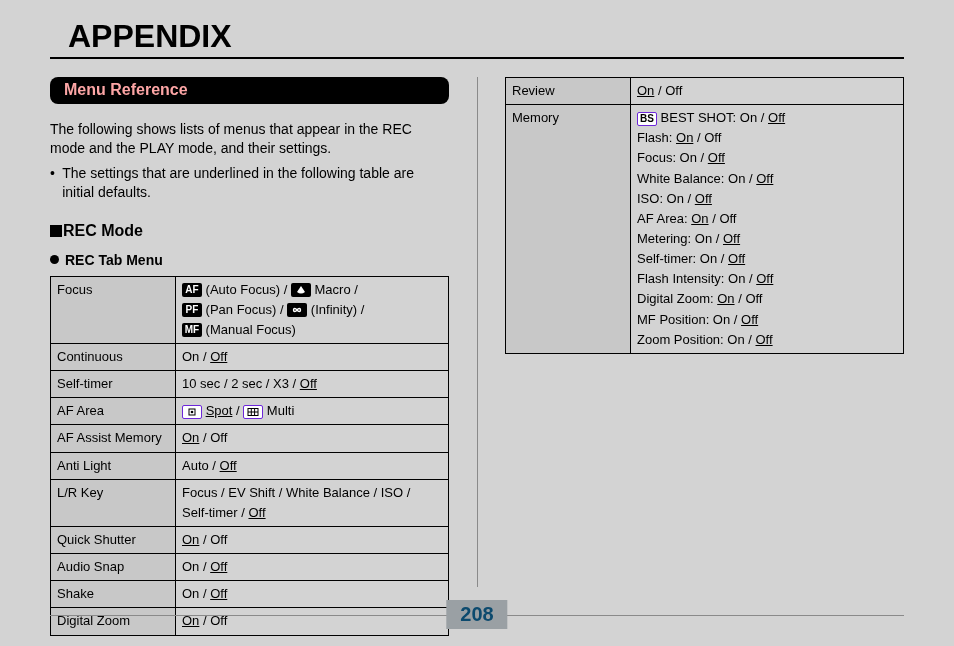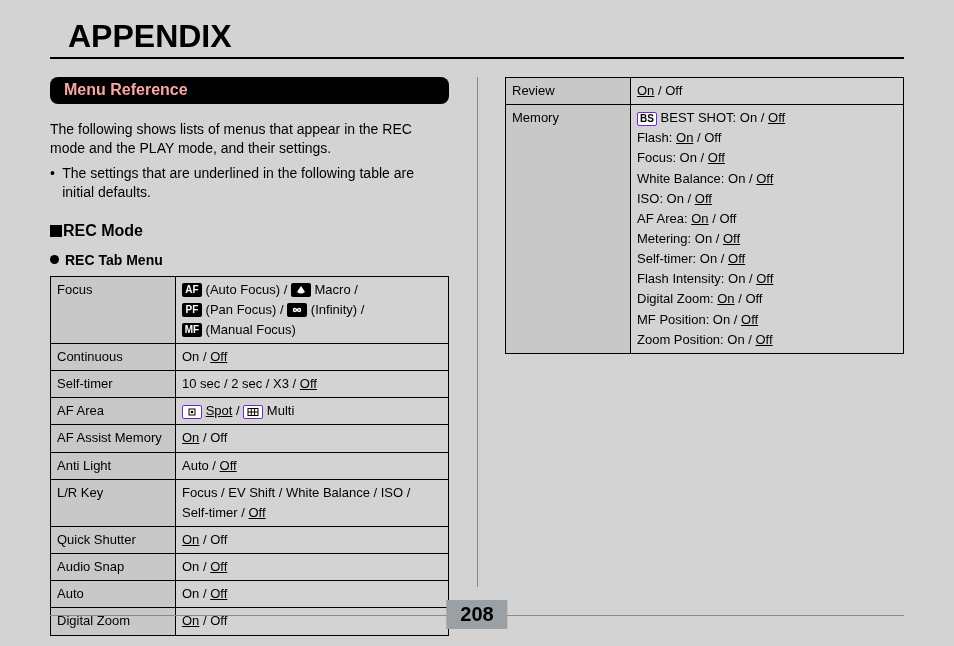--- a/index.html
+++ b/index.html
@@ -141,21 +141,21 @@
     left: 0;
     right: 0;
     border-top: 1px solid #8a8a8a;
   }
   .pagenum {
     position: absolute;
     left: 50%;
     transform: translateX(-50%);
     top: 0;
     background: #9aa0a4;
-    color: #000000;
+    color: #0c4a6e;
     font-size: 20px;
     font-weight: bold;
     padding: 3px 14px;
   }
 </style>
 </head>
 <body>
 
 <div class="page">
   <div class="title">APPENDIX</div>
@@ -228,21 +228,21 @@
             </tr>
             <tr>
               <td class="label">Quick Shutter</td>
               <td><span class="u">On</span> / Off</td>
             </tr>
             <tr>
               <td class="label">Audio Snap</td>
               <td>On / <span class="u">Off</span></td>
             </tr>
             <tr>
-              <td class="label">Auto</td>
+              <td class="label">Shake</td>
               <td>On / <span class="u">Off</span></td>
             </tr>
             <tr>
               <td class="label">Digital Zoom</td>
               <td><span class="u">On</span> / Off</td>
             </tr>
           </tbody>
       </table>
     </div>
     <div class="col-divider"></div>

